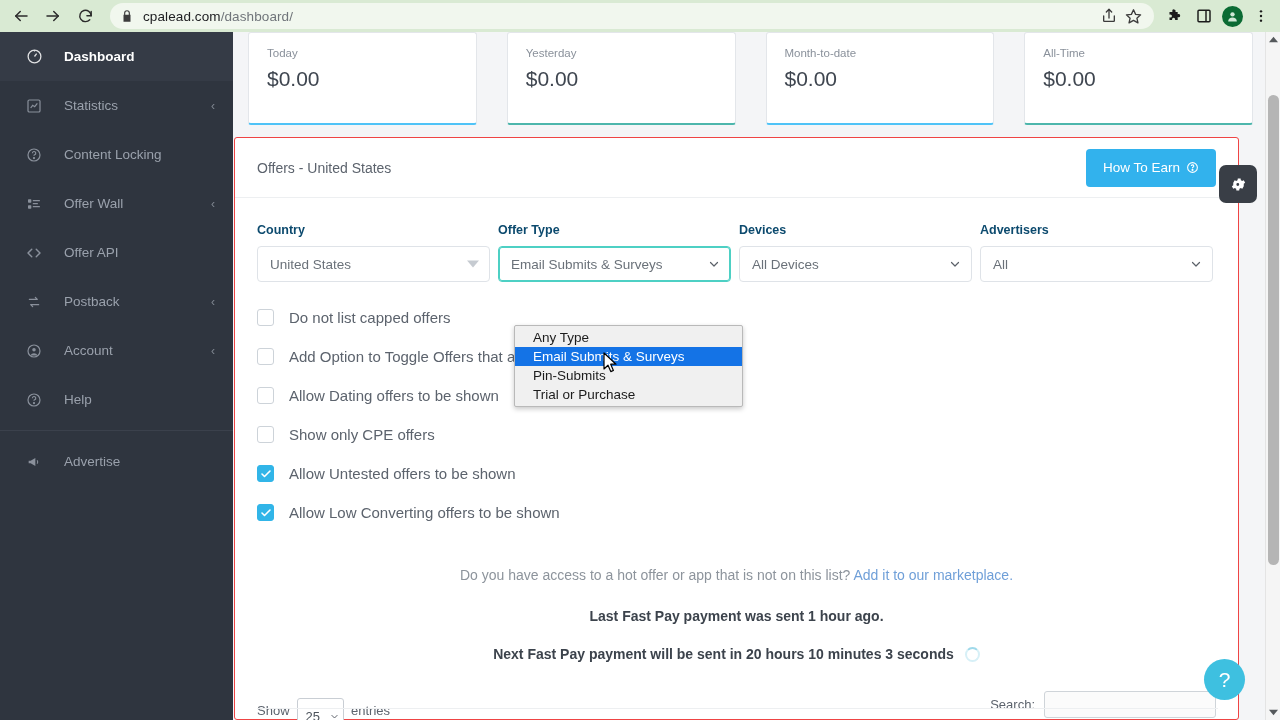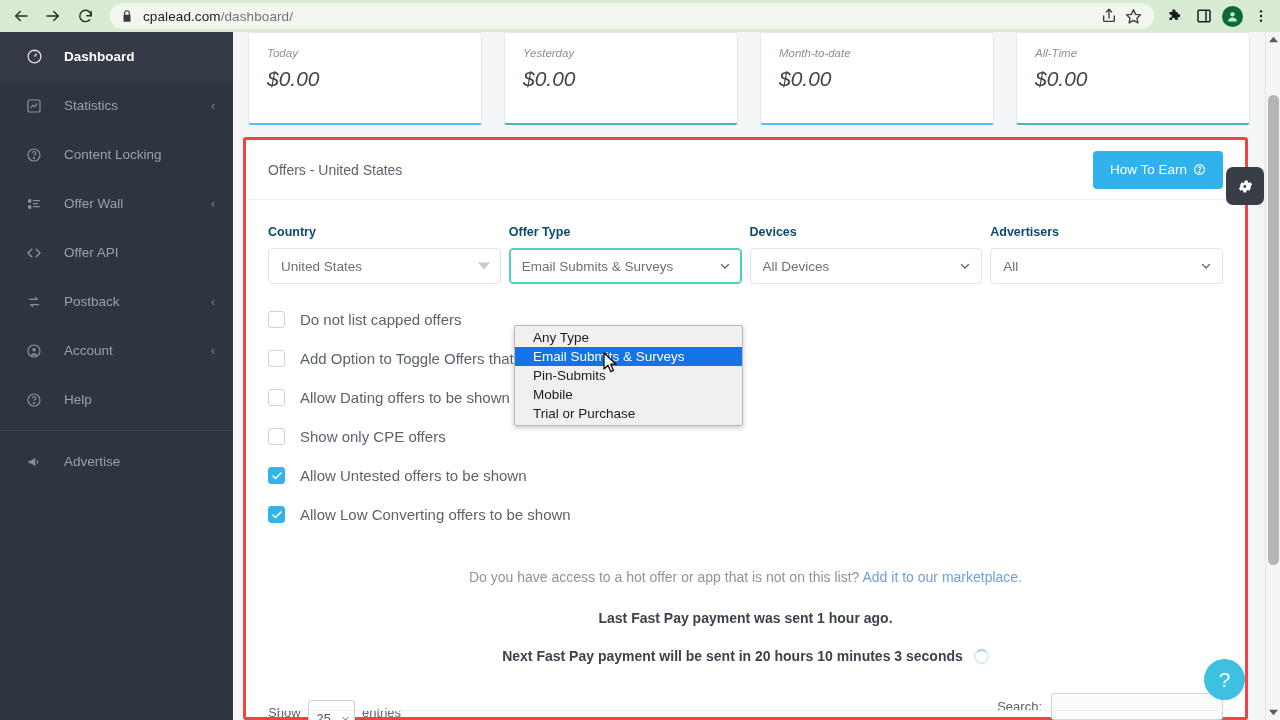--- a/index.html
+++ b/index.html
@@ -62,38 +62,38 @@
   .side-item .slabel { flex: 1; }
   .side-item .chev { font-size: 12px; opacity: .75; }
   .side-sep { height: 1px; background: #3b414c; margin: 6px 0; }
 
   
   .content { position: absolute; left: 233px; top: 0; width: 1032px; height: 688px; }
 
   
   .cards-row {
     position: absolute; left: 15px; top: 0; width: 1005px; height: 94px;
-    display: flex; gap: 0; font-style: italic;
+    display: flex; gap: 8px;
   }
   .stat-card {
     width: 234px; height: 93px; background: #fff; border: 1px solid #e3e6ea;
     border-bottom: 2px solid #4db6ac; border-radius: 3px;
     padding: 14px 0 0 18px; margin-right: 22px;
   }
   .stat-card.c1 { border-bottom-color: #4fc3f7; }
   .stat-card.c2 { border-bottom-color: #4db6ac; }
   .stat-card.c3 { border-bottom-color: #4fc3f7; }
   .stat-card.c4 { border-bottom-color: #4db6ac; margin-right: 0; }
   .stat-label { font-size: 11.5px; color: #8a919b; margin-bottom: 8px; }
   .stat-value { font-size: 21px; color: #3f4650; }
 
   
   .panel {
-    position: absolute; left: 10px; top: 105px; width: 1005px; height: 583px;
-    background: #fff; border: 3px solid #ef4444; border-radius: 3px;
+    position: absolute; left: 1px; top: 105px; width: 1005px; height: 583px;
+    background: #fff; border: 1px solid #ef4444; border-radius: 3px;
   }
   .panel-head {
     height: 60px; border-bottom: 1px solid #edeff1;
     display: flex; align-items: center; padding: 0 22px;
   }
   .panel-title { font-size: 14px; color: #5c636d; }
   .how-to-earn {
     margin-left: auto; height: 38px; padding: 0 17px; border: none; border-radius: 4px;
     background: #32b2ed; color: #fff; font-size: 13.5px; font-family: inherit;
     display: flex; align-items: center; gap: 6px; cursor: pointer;
@@ -529,21 +529,20 @@
 
     <div class="help-fab">
       <span>?</span>
     </div>
   </div>
 
   <div class="dropdown">
     <div class="dd-item">Any Type</div>
     <div class="dd-item selected">Email Submits &amp; Surveys</div>
     <div class="dd-item">Pin-Submits</div>
-    <div class="dd-item">Mobile</div>
     <div class="dd-item">Trial or Purchase</div>
   </div>
 
   <svg class="cursor" width="17" height="23" viewBox="0 0 17 23">
     <path d="M1 1 L1 17 L5 13.2 L7.8 19.6 L10.4 18.4 L7.7 12.2 L13 12.2 Z" fill="#ffffff" stroke="#000000" stroke-width="1.2" stroke-linejoin="round"></path>
   </svg>
 </div>
 
 <div class="scrollbar">
   <div class="sb-arrow">

